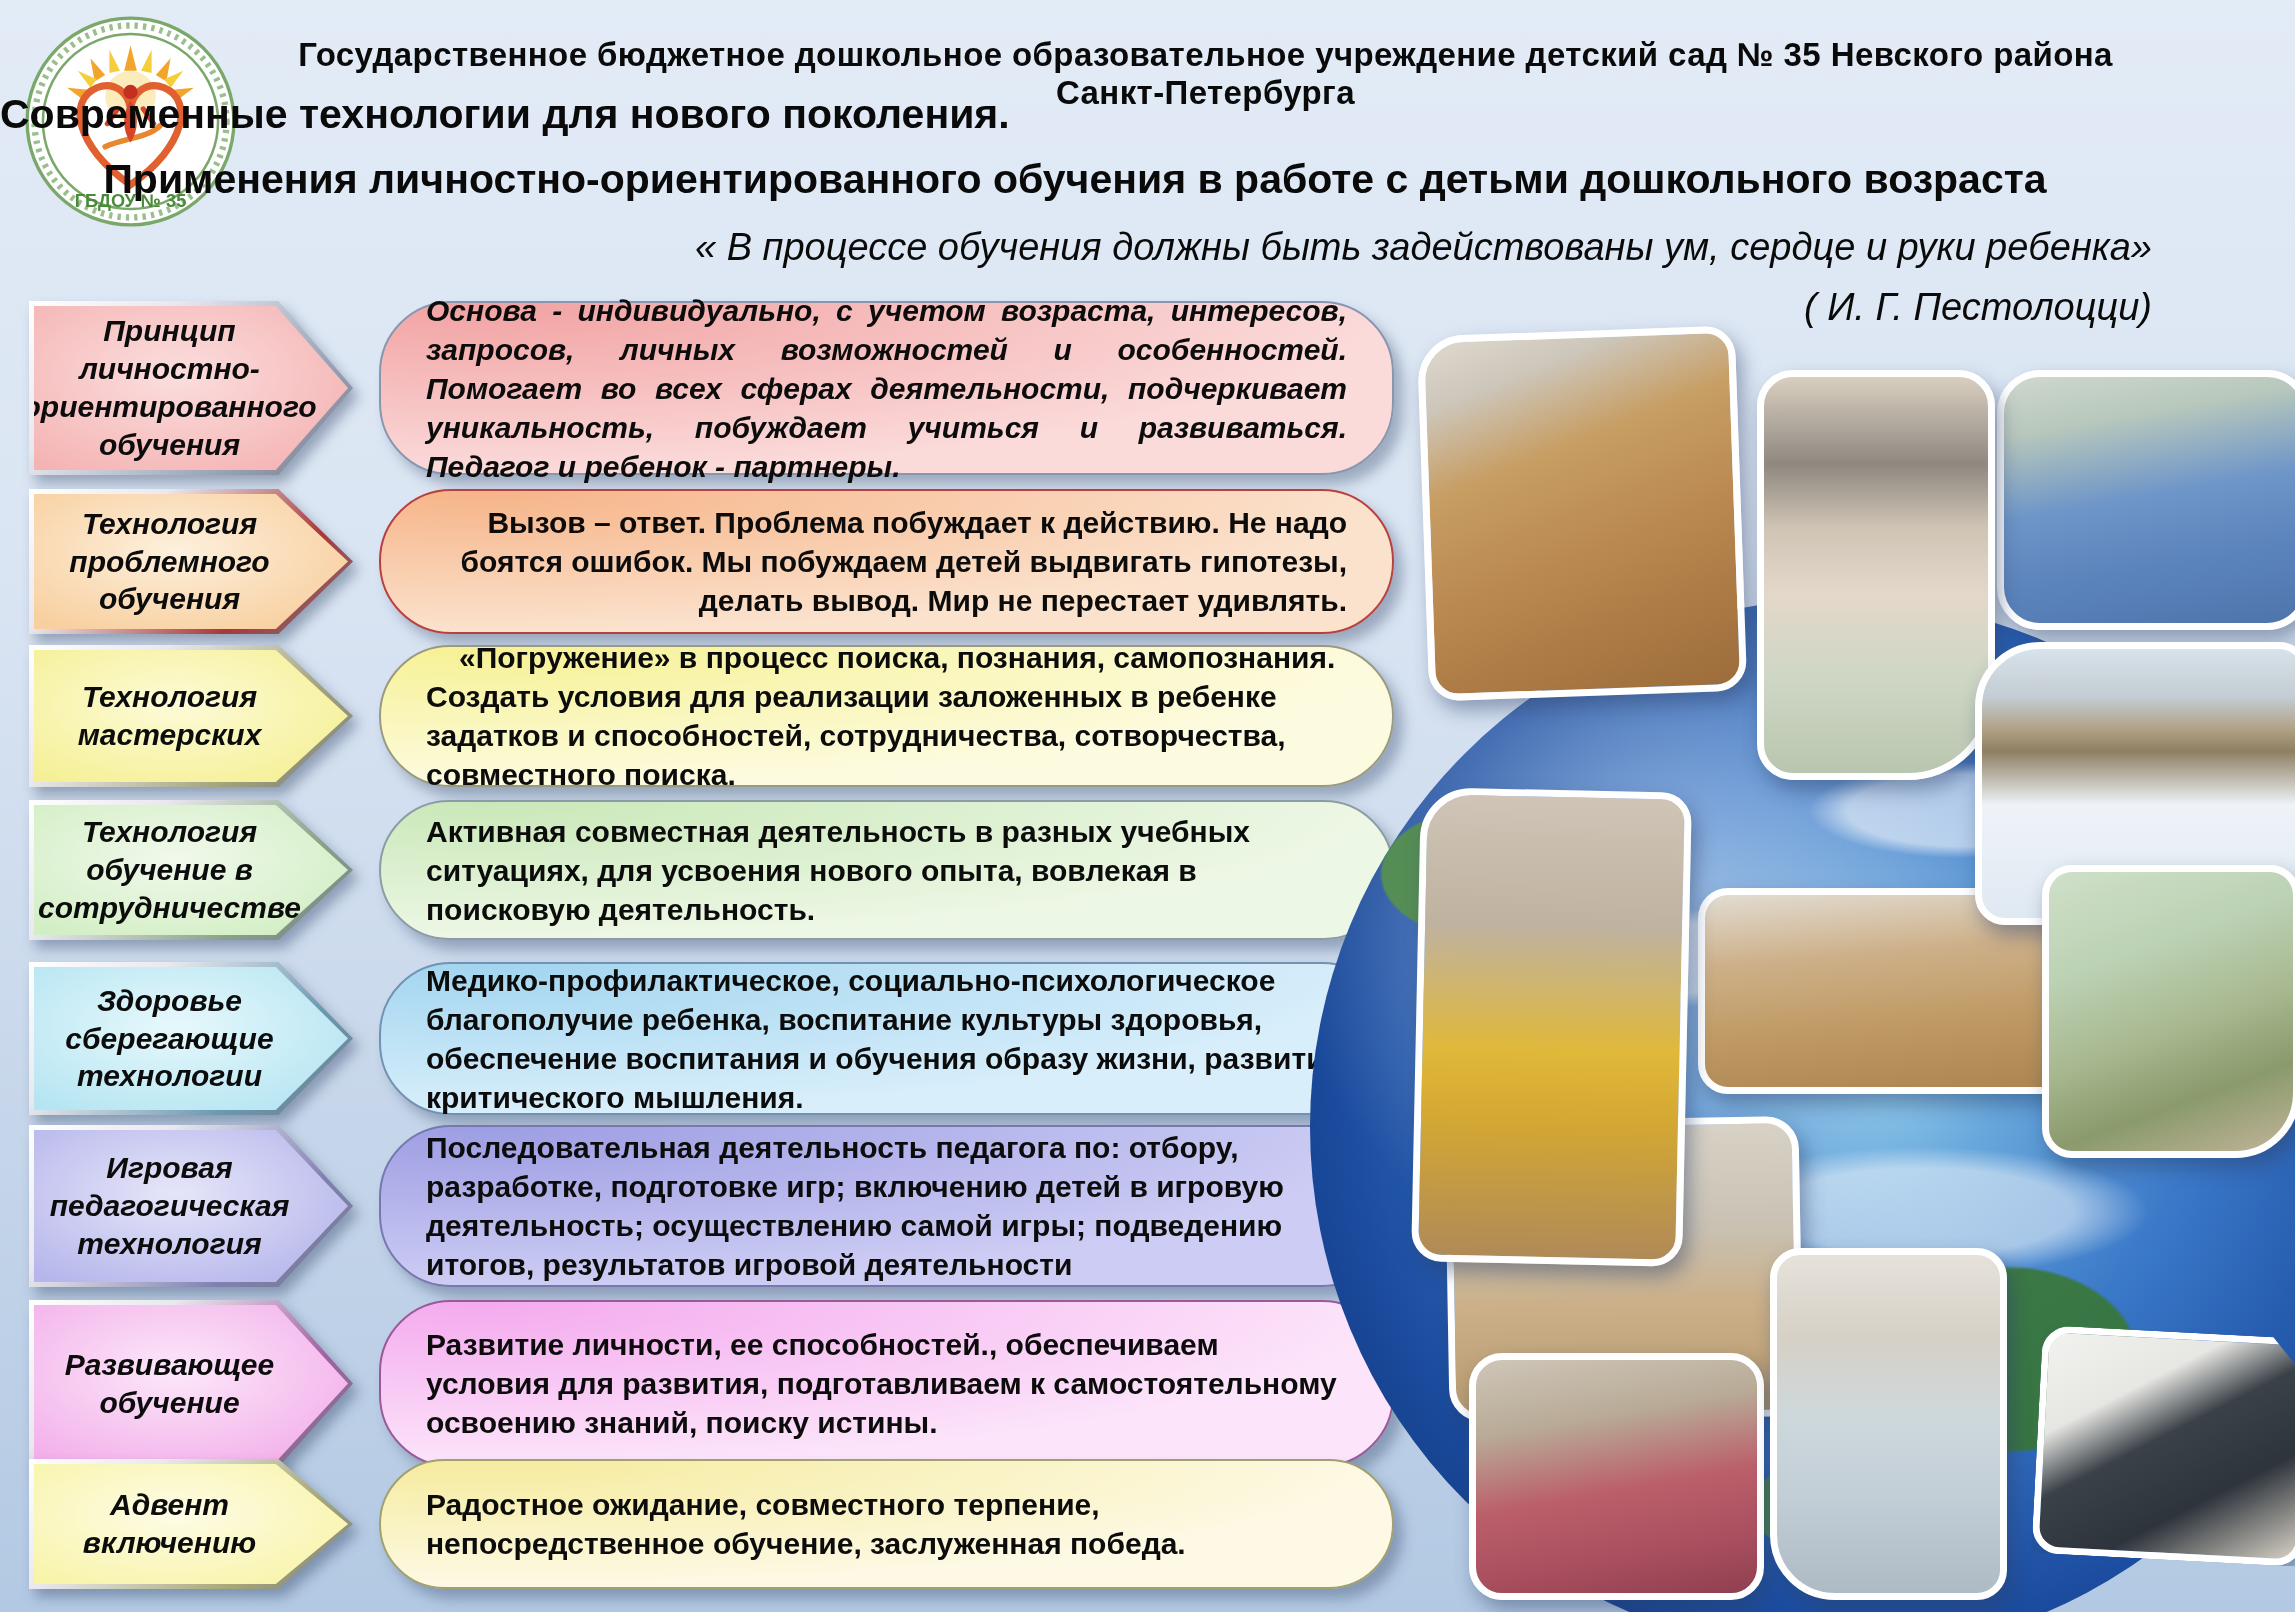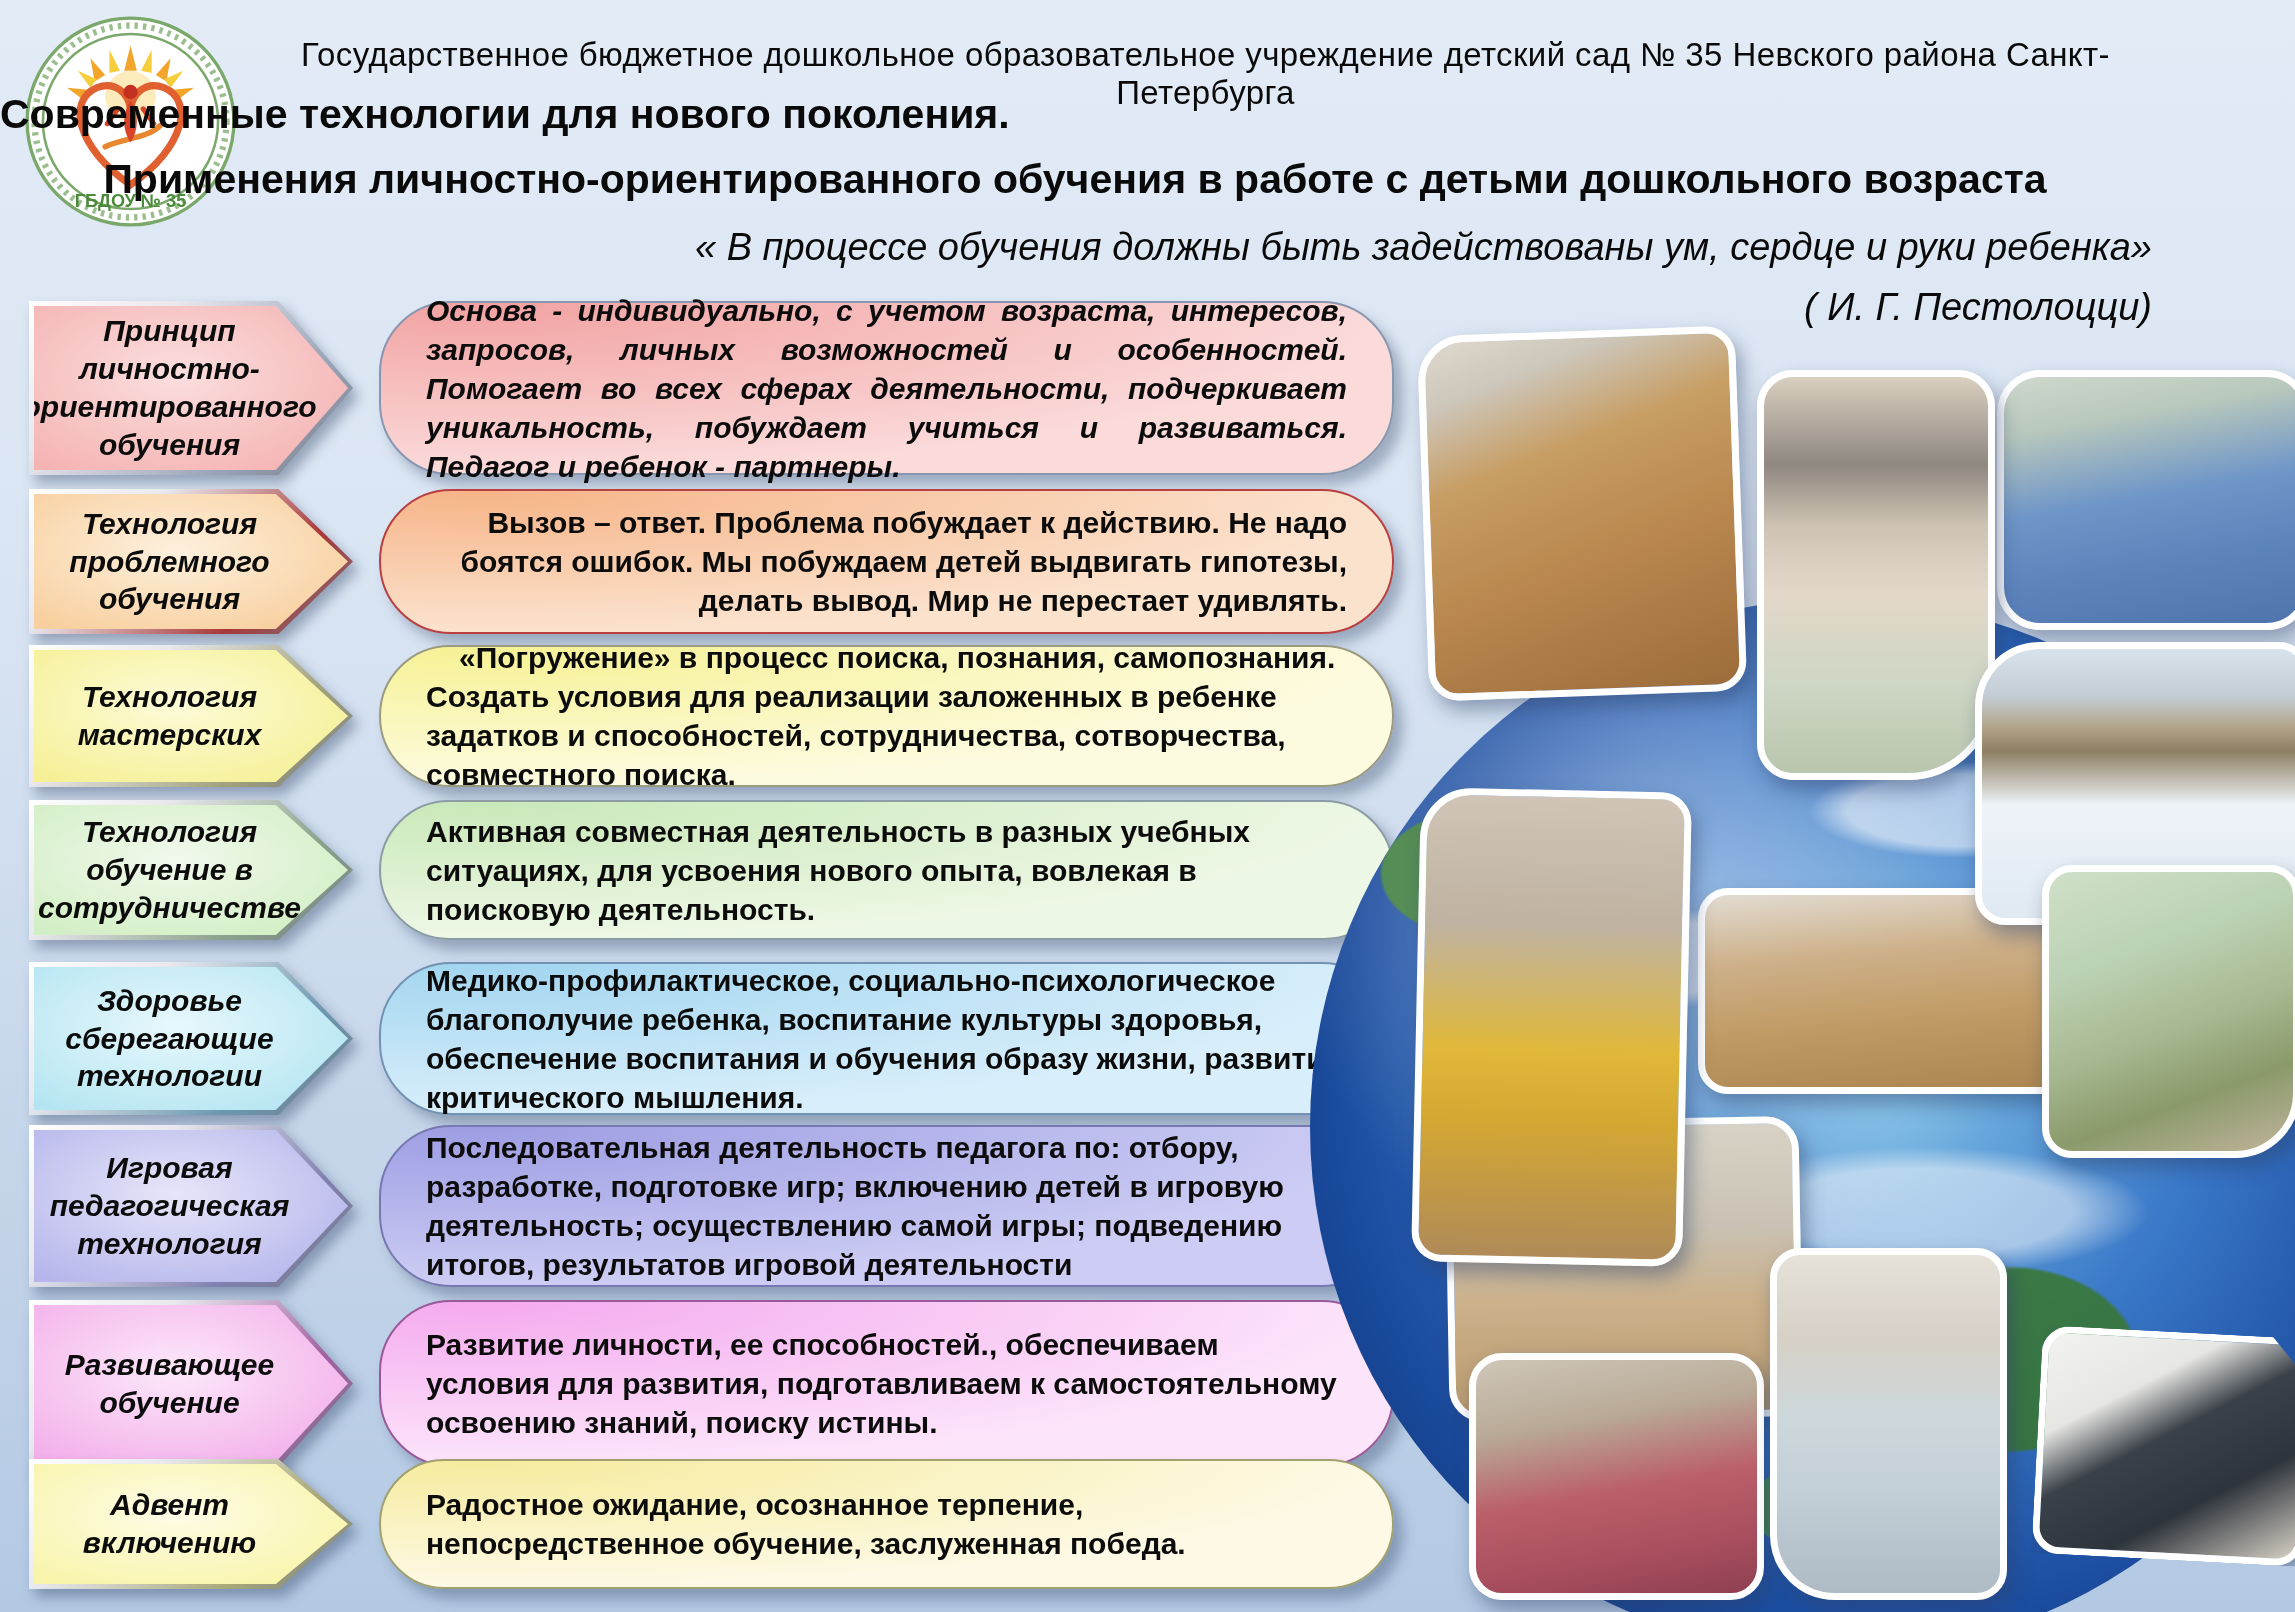--- a/index.html
+++ b/index.html
@@ -3,21 +3,21 @@
 <meta charset="utf-8">
 <style>
   html,body{margin:0;padding:0;background:#cfdeee;}
   .page{position:relative;width:2295px;height:1612px;overflow:hidden;
         background:linear-gradient(180deg,#e2ebf6 0%,#dae5f3 35%,#c6d6ea 70%,#b3c9e3 100%);
         font-family:"Liberation Sans",sans-serif;}
 
   
   .logo{position:absolute;left:24.6px;top:16px;width:211px;height:211px;}
   .institution{position:absolute;top:36px;left:275px;right:159px;text-align:center;
-        font-size:33px;font-weight:400;color:#0a0a0a;letter-spacing:0.4px;}
+        font-size:33px;font-weight:700;color:#0a0a0a;letter-spacing:0.4px;}
   .title1{position:absolute;top:91px;left:0;right:191px;text-align:left;
         font-size:41px;font-weight:700;color:#0a0a0a;}
   .title2{position:absolute;top:156px;left:0;right:145px;text-align:center;
         font-size:41px;font-weight:700;color:#0a0a0a;}
   .quote{position:absolute;top:226px;right:143px;text-align:right;
         font-size:38px;font-style:italic;color:#0a0a0a;}
   .author{position:absolute;top:286px;right:143px;text-align:right;
         font-size:38px;font-style:italic;color:#0a0a0a;margin-left:44px;}
 
   
@@ -248,19 +248,19 @@
     </div>
 
     <div class="row row8" style="--a1: #f8f4aa; --a2: #fefce6; --ab: #a8a878; --b1: #f6eb9e; --b2: #fdf9e4; --bb: #a0a070;">
       <div class="arrow">
         <div class="arrow-outer"></div>
         <div class="arrow-inner">
           <div class="arrow-label">Адвент включению</div>
         </div>
       </div>
       <div class="desc-box">
-        <div class="box-text">Радостное ожидание, осознанное терпение, непосредственное обучение, заслуженная победа.</div>
+        <div class="box-text">Радостное ожидание, совместного терпение, непосредственное обучение, заслуженная победа.</div>
       </div>
     </div>
   </div>
 
 </div>
 
 
 </body></html>

